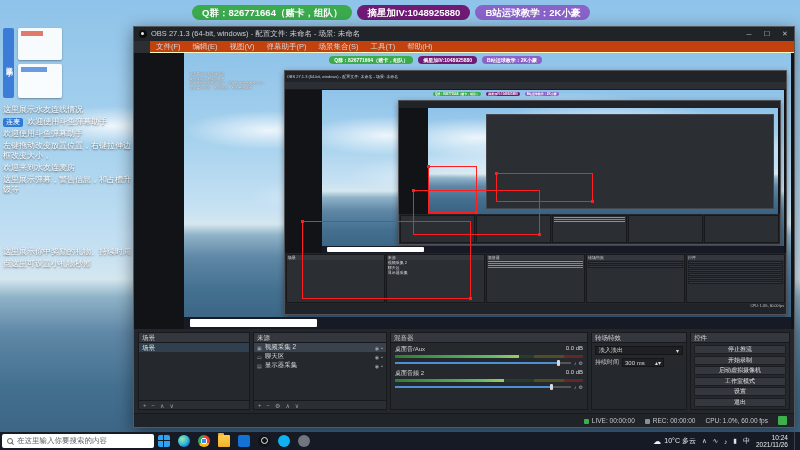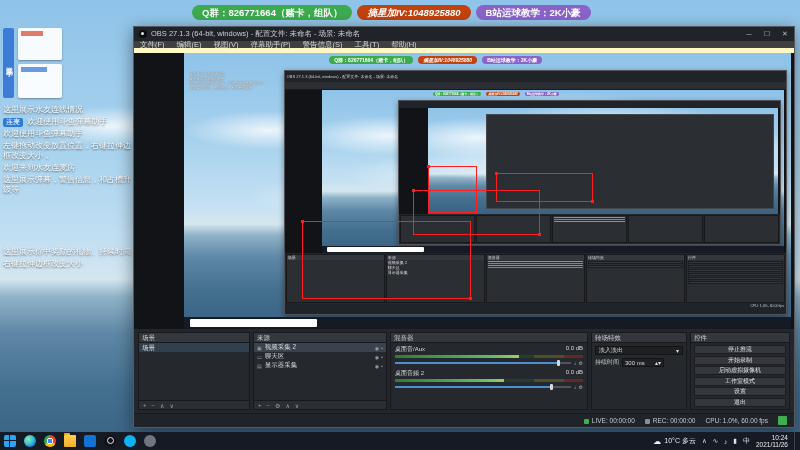--- a/index.html
+++ b/index.html
@@ -16,21 +16,21 @@
       radial-gradient(ellipse 150px 30px at 28% 52%, rgba(255,255,255,.5), transparent 70%),
       linear-gradient(180deg,#8fc3e9 0%,#a9d3ee 34%,#c6e1f3 56%,#d5e7ef 62%,#8fb3c8 66%,#5f87a6 74%,#44708f 86%,#3a6182 100%);}
 
   
   .rdesk{position:absolute;inset:0;overflow:hidden;}
   .canvas-pos{left:7.5%;right:auto;top:0;bottom:auto;width:92%;height:100%;}
 
   .rpills{position:absolute;top:1%;left:24%;display:flex;gap:5px;z-index:6;white-space:nowrap;}
   .rpill{border-radius:8px;color:#fff;font-weight:bold;font-size:9.5px;line-height:15px;padding:0 10px;overflow:hidden;}
   .pill-a{background:#3cab4e;}
-  .pill-b{background:#c2410c;font-style:italic;}
+  .pill-b{background:#701a75;}
   .pill-c{background:#8a63c9;}
   .pills1 .rpill{font-size:5px;line-height:8px;padding:0 5px;border-radius:4px;}
   .pills2 .rpill{font-size:3px;line-height:4px;padding:0 2px;border-radius:2px;}
 
   
   .overlay{position:absolute;left:3px;top:28px;width:132px;color:#fff;z-index:5;
            text-shadow:0 1px 2px rgba(0,0,0,.65);font-size:8px;line-height:1.25;}
   .helper-win{position:relative;width:130px;height:72px;margin-bottom:5px;}
   .helper-tab{position:absolute;left:0;top:0;width:11px;height:70px;background:rgba(43,111,212,.85);
               border-radius:2px;display:flex;align-items:center;justify-content:center;}
@@ -47,22 +47,22 @@
   
   .obs{position:absolute;left:133px;top:26px;width:662px;height:402px;display:flex;flex-direction:column;
        background:#2b2e33;border:1px solid #55585d;box-shadow:0 4px 16px rgba(0,0,0,.45);z-index:10;}
   .obs-title{height:14px;background:#202327;display:flex;align-items:center;gap:4px;padding-left:5px;
              font-size:7.5px;color:#c9ccd1;flex:0 0 auto;}
   .obs-logo{width:8px;height:8px;border-radius:50%;background:#0c0d0f;position:relative;flex:0 0 auto;}
   .obs-logo::after{content:'';position:absolute;left:2px;top:2px;width:3px;height:3px;border-radius:50%;background:#e8eaed;}
   .obs-title-text{white-space:nowrap;overflow:hidden;text-overflow:ellipsis;flex:1;}
   .win-btns{margin-left:auto;display:flex;flex:0 0 auto;}
   .wbtn{width:18px;height:14px;display:flex;align-items:center;justify-content:center;font-size:7px;color:#b7babf;}
-  .obs-menu{height:12px;background:#404040;border-bottom:5px solid #fef9c3;display:flex;align-items:center;
-            font-size:7.5px;color:#d4d7db;flex:0 0 auto;}
+  .obs-menu{height:12px;background:#c2410c;border-bottom:1px solid #fef9c3;display:flex;align-items:center;
+            font-size:7.5px;color:#d4d7db;flex:0 0 auto;margin-left:16px;}
   .menu-item{padding:0 6px;white-space:nowrap;}
   .obs-preview{flex:1 1 auto;position:relative;background:#121316;overflow:hidden;}
 
   
   .selrect{position:absolute;border:1px solid #ff1d1d;z-index:30;}
   .selrect::before,.selrect::after{content:'';position:absolute;width:3px;height:3px;background:#ff1d1d;}
   .selrect::before{left:-2px;top:-2px;}
   .selrect::after{right:-2px;bottom:-2px;}
   .sr-a{left:25.5%;top:61%;width:25.5%;height:28%;}
   .sr-b{left:44.5%;top:41%;width:7.5%;height:17%;}
@@ -191,41 +191,41 @@
     <p class="ovl-line">这里展示水友连线情况</p>
     <p class="ovl-line">
       <span class="chip">连麦</span>
       <span>欢迎使用斗鱼弹幕助手</span>
     </p>
     <p class="ovl-line">欢迎使用斗鱼弹幕助手</p>
     <p class="ovl-line">左键拖动改变放置位置，右键拉伸边框改变大小，</p>
     <p class="ovl-line">欢迎来到水友连麦房</p>
     <p class="ovl-line">这里展示弹幕，警告信息，和占槽升级等</p>
     <p class="ovl-line gift-gap">这里展示你中奖励的礼物、持续时间</p>
-    <p class="ovl-line">右键拉伸边框改变大小</p>
+    <p class="ovl-line">点这里可设置小礼物秒擦</p>
   </div>
 
   <div class="obs">
 
     <div class="obs-title">
       <span class="obs-logo"></span>
       <span class="obs-title-text">OBS 27.1.3 (64-bit, windows) - 配置文件: 未命名 - 场景: 未命名</span>
       <span class="win-btns">
         <span class="wbtn">─</span>
         <span class="wbtn">☐</span>
         <span class="wbtn">✕</span>
       </span>
     </div>
 
     <div class="obs-menu">
       <span class="menu-item">文件(F)</span>
       <span class="menu-item">编辑(E)</span>
       <span class="menu-item">视图(V)</span>
       <span class="menu-item">弹幕助手(P)</span>
-      <span class="menu-item">警告信息(S)</span>
+      <span class="menu-item">场景集合(S)</span>
       <span class="menu-item">工具(T)</span>
       <span class="menu-item">帮助(H)</span>
     </div>
 
     <div class="obs-preview">
 
       <div class="rdesk canvas-pos pills1">
         <div class="sky"></div>
         <div class="rpills">
           <div class="rpill pill-a">Q群：826771664（赌卡，组队）</div>
@@ -452,20 +452,24 @@
 
     <div class="obs-status">
       <span><span class="dot dot-g"></span><span>LIVE: 00:00:00</span></span>
       <span><span class="dot dot-r"></span><span>REC: 00:00:00</span></span>
       <span>CPU: 1.0%, 60.00 fps</span>
       <span class="net-block"></span>
     </div>
   </div>
 
   <div class="taskbar">
+    <div class="search-box">
+      <span class="mag"></span>
+      <span>在这里输入你要搜索的内容</span>
+    </div>
     <div class="task-icons">
       <span class="ticon icon-start"></span>
       <span class="ticon icon-edge"></span>
       <span class="ticon icon-chrome"></span>
       <span class="ticon icon-folder"></span>
       <span class="ticon icon-store"></span>
       <span class="ticon icon-obs"></span>
       <span class="ticon icon-qq"></span>
       <span class="ticon icon-settings"></span>
     </div>

